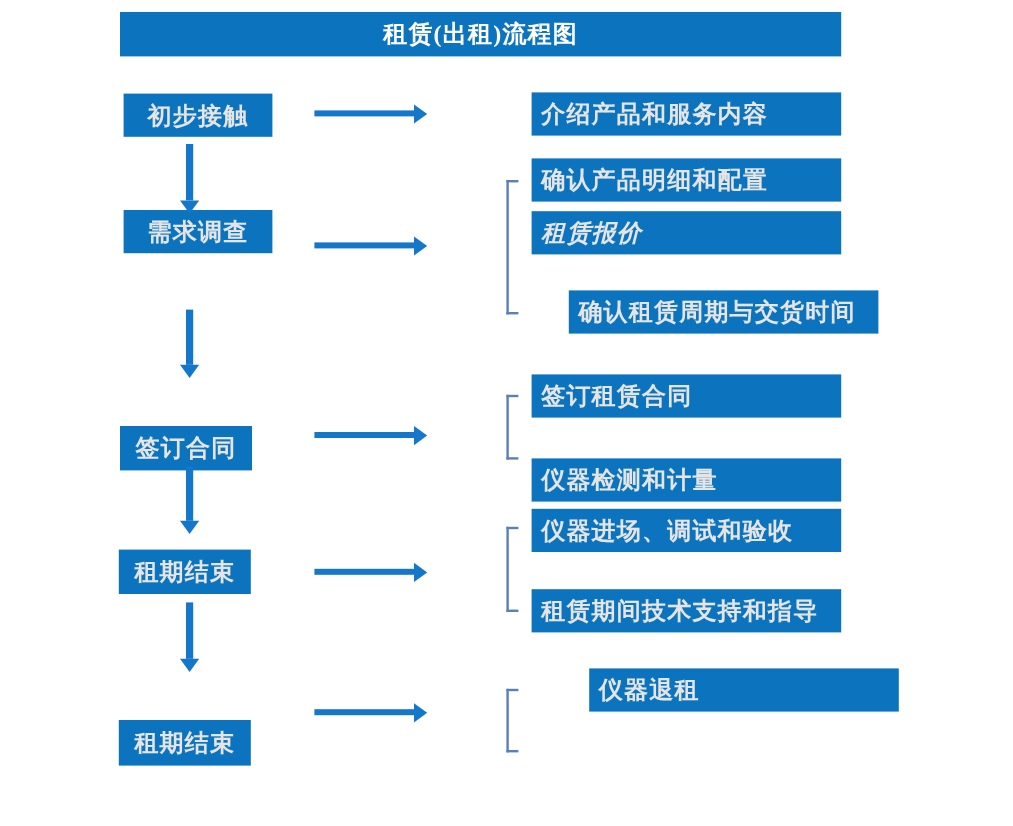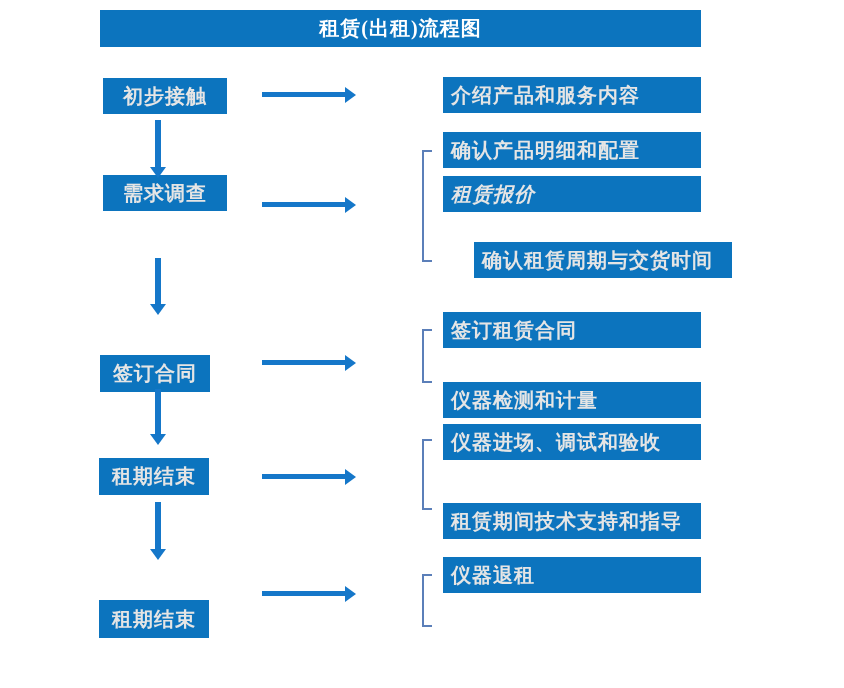--- a/index.html
+++ b/index.html
@@ -38,22 +38,22 @@
   .lb4 { left: 99px;  top: 458px; width: 110px; height: 37px; }
   .lb5 { left: 99px;  top: 575px; width: 110px; height: 38px; margin-top: 25px; }
   .rbox { left: 443px; width: 258px; height: 36px; padding-left: 8px; }
   .rb1  { top: 77px;  }
   .rb2  { top: 132px; }
   .rb3  { top: 176px; font-style: italic; }
   .rb4  { top: 242px; margin-left: 31px; }
   .rb5  { top: 312px; }
   .rb6  { top: 362px; margin-top: 20px; }
   .rb7  { top: 424px; }
-  .rb8  { top: 491px; margin-top: 12px; }
-  .rb9  { top: 557px; }
+  .rb8  { top: 491px; }
+  .rb9  { top: 557px; margin-left: 48px; }
   .rb10 { top: 607px; }
   
   .harrow { position: absolute; width: 94px; height: 16px; left: 262px; }
   .harrow .shaft {
     position: absolute; left: 0; top: 5px;
     width: 83px; height: 5px;
     background: var(--arrow-blue, #1577C9);
   }
   .harrow .head {
     position: absolute; left: 83px; top: 0;

